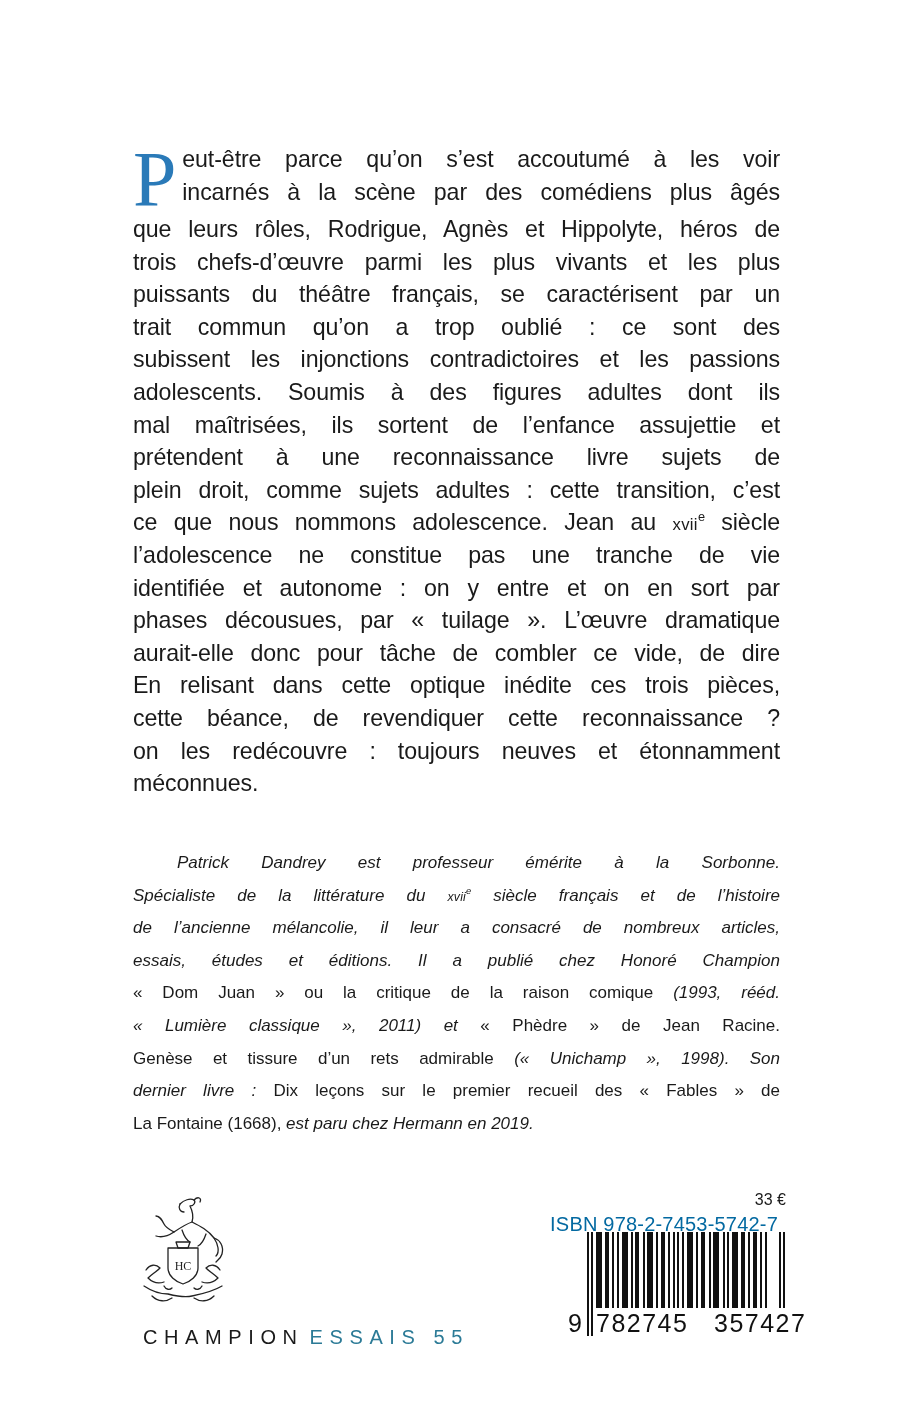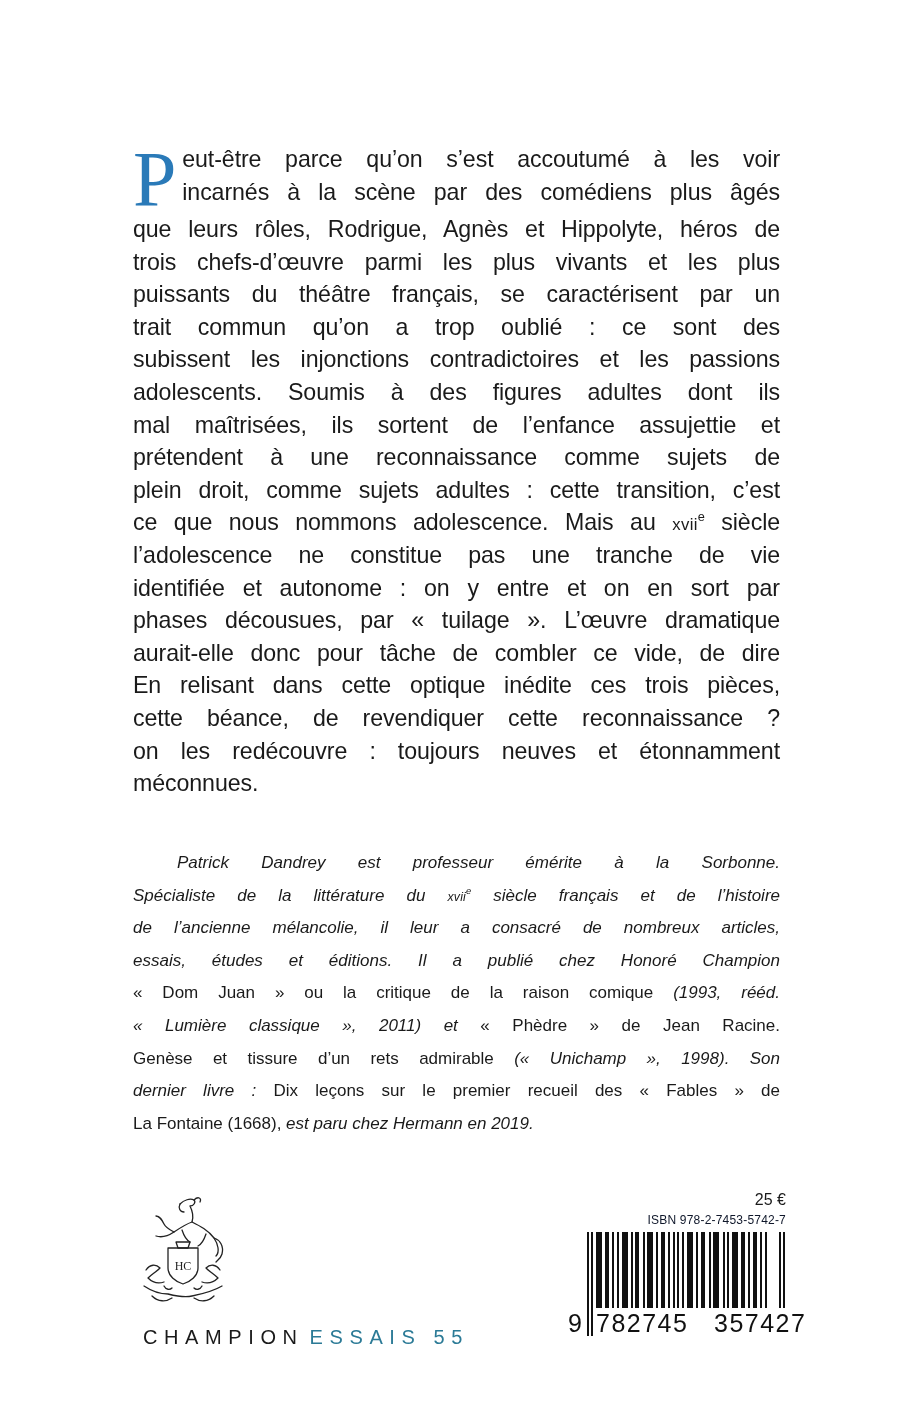--- a/index.html
+++ b/index.html
@@ -39,22 +39,22 @@
       letter-spacing: 6.6px; white-space: nowrap; margin-top: 8px;
     }
     .series .name { color: #1a1a1a; }
     .series .essais { color: #2b7a96; margin-left: 6px; }
 
     .price {
       position: absolute; right: 115px; top: 1191px;
       font-family: "Liberation Sans", sans-serif; font-size: 16px; color: #1a1a1a;
     }
     .isbn {
-      position: absolute; right: 115px; top: 1213px;
-      font-family: "Liberation Sans", sans-serif; font-size: 12px; color: #0f172a; letter-spacing: 0.2px; white-space: nowrap;
+      position: absolute; right: 123px; top: 1213px;
+      font-family: "Liberation Sans", sans-serif; font-size: 20px; color: #0369a1; letter-spacing: 0.2px; white-space: nowrap;
     }
     .barcode { position: absolute; left: 563px; top: 1232px; width: 226px; height: 108px; }
     .barcode-digits {
       position: absolute; top: 1308px; font-family: "Liberation Sans", sans-serif;
       font-size: 25px; color: #111; background: #fff; line-height: 30px; white-space: nowrap;
     }
   </style>
 </head>
 <body>
 
@@ -64,23 +64,23 @@
     <span class="dropcap">P</span>
     <span class="line">eut-être parce qu’on s’est accoutumé à les voir</span>
     <span class="line">incarnés à la scène par des comédiens plus âgés</span>
     <span class="line" style="clear:left">que leurs rôles, Rodrigue, Agnès et Hippolyte, héros de</span>
     <span class="line">trois chefs-d’œuvre parmi les plus vivants et les plus</span>
     <span class="line">puissants du théâtre français, se caractérisent par un</span>
     <span class="line">trait commun qu’on a trop oublié : ce sont des</span>
     <span class="line">subissent les injonctions contradictoires et les passions</span>
     <span class="line">adolescents. Soumis à des figures adultes dont ils</span>
     <span class="line">mal maîtrisées, ils sortent de l’enfance assujettie et</span>
-    <span class="line">prétendent à une reconnaissance comme sujets de</span>
+    <span class="line">prétendent à une reconnaissance livre sujets de</span>
     <span class="line">plein droit, comme sujets adultes : cette transition, c’est</span>
-    <span class="line"><span>ce que nous nommons adolescence. Mais au </span><span class="sc">xvii</span><sup class="ord">e</sup><span> siècle</span></span>
+    <span class="line"><span>ce que nous nommons adolescence. Jean au </span><span class="sc">xvii</span><sup class="ord">e</sup><span> siècle</span></span>
     <span class="line">l’adolescence ne constitue pas une tranche de vie</span>
     <span class="line">identifiée et autonome : on y entre et on en sort par</span>
     <span class="line">phases décousues, par « tuilage ». L’œuvre dramatique</span>
     <span class="line">aurait-elle donc pour tâche de combler ce vide, de dire</span>
     <span class="line">En relisant dans cette optique inédite ces trois pièces,</span>
     <span class="line">cette béance, de revendiquer cette reconnaissance ?</span>
     <span class="line">on les redécouvre : toujours neuves et étonnamment</span>
     <span class="line last">méconnues.</span>
   </div>
 
@@ -119,21 +119,21 @@
       <path d="M78 106 C72 112 64 112 58 108"></path>
       <path d="M28 96 C30 100 34 100 36 98"></path>
       <path d="M66 96 C64 100 60 100 58 98"></path>
     </g>
   </svg>
 
   <div class="series">
     <span class="name">CHAMPION</span><span class="essais">ESSAIS 55</span>
   </div>
 
-  <div class="price">25 €</div>
+  <div class="price">33 €</div>
   <div class="isbn">ISBN 978-2-7453-5742-7</div>
 
   <svg class="barcode" viewBox="0 0 226 108" xmlns="http://www.w3.org/2000/svg" shape-rendering="crispEdges">
     <g fill="#111">
 
       <rect x="24" y="0" width="2" height="104"></rect>
       <rect x="28" y="0" width="2" height="104"></rect>
 
       <rect x="33" y="0" width="6" height="76"></rect>
       <rect x="42" y="0" width="4" height="76"></rect>

